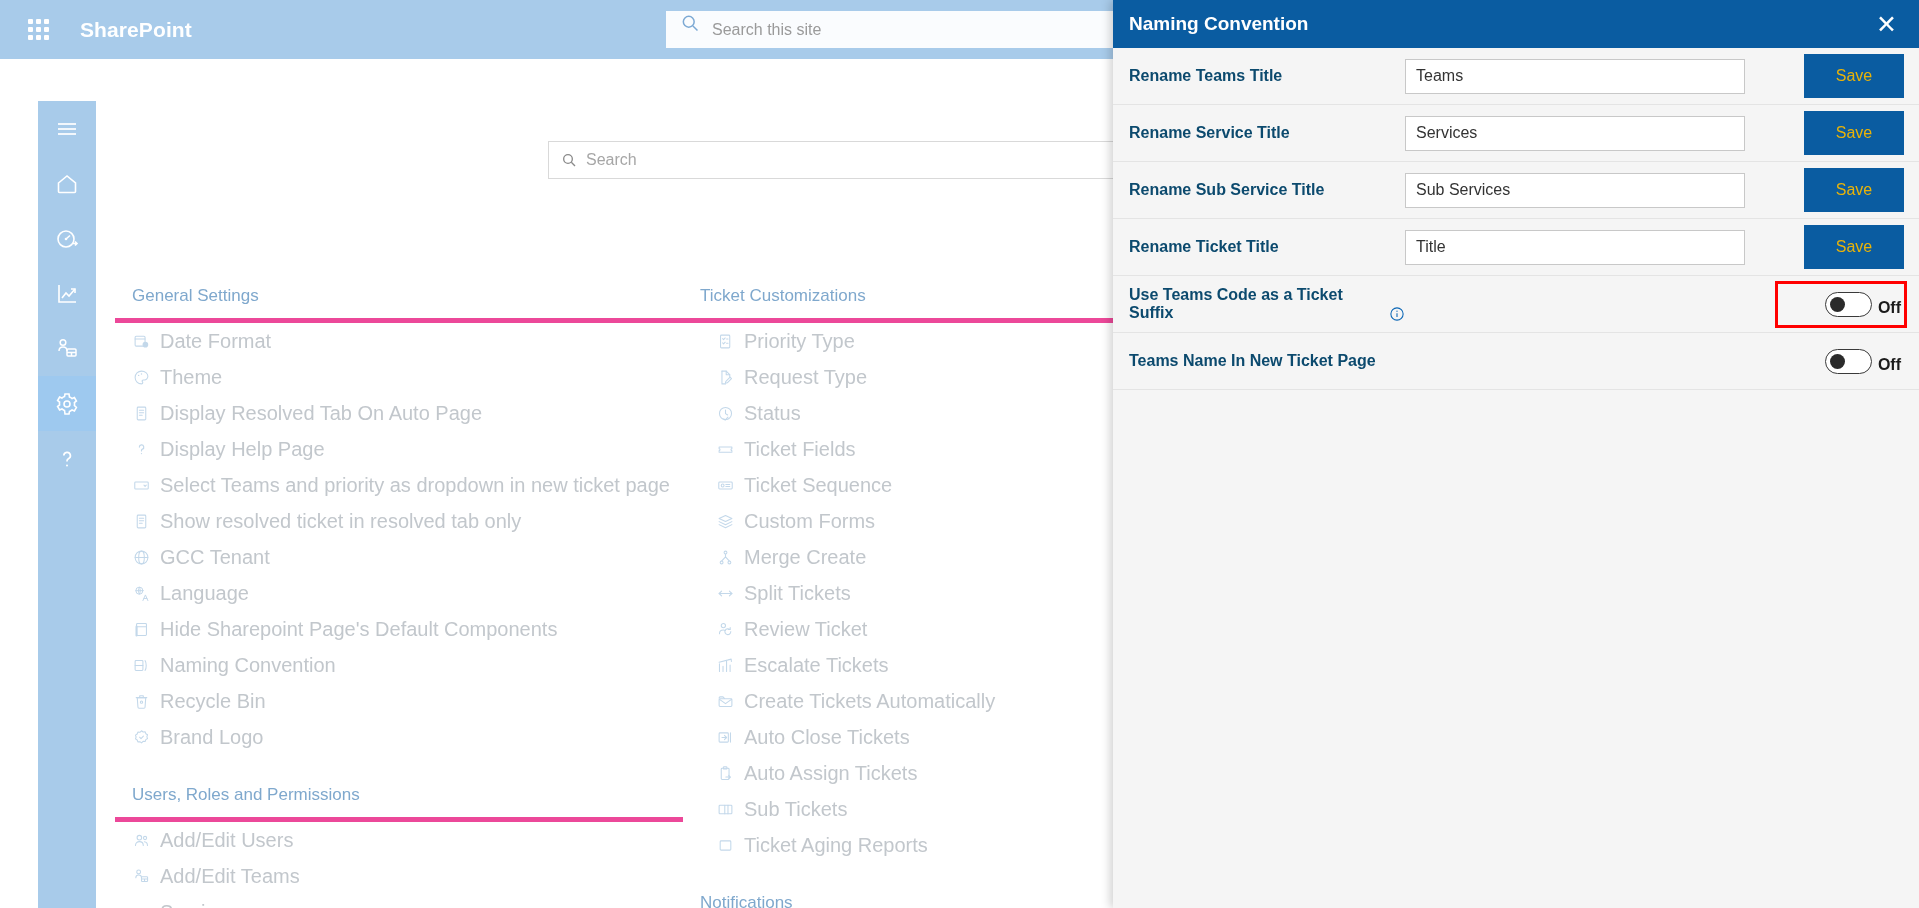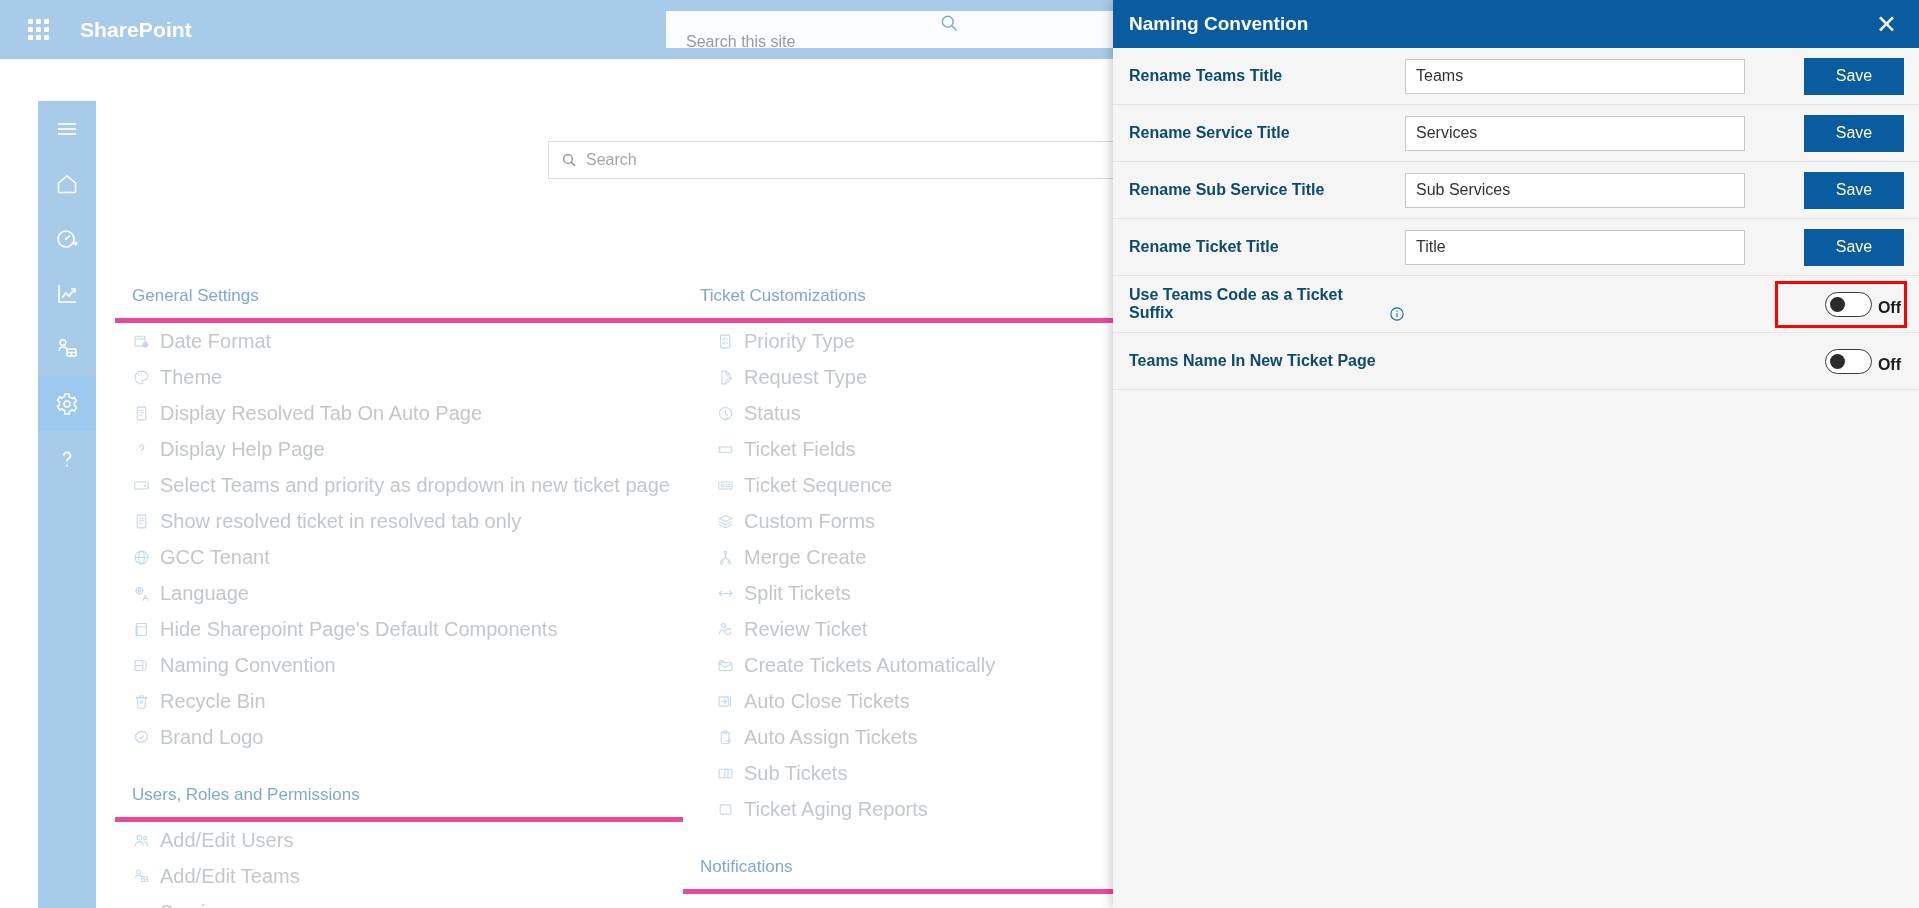--- a/index.html
+++ b/index.html
@@ -22,21 +22,21 @@
   .waffle-grid { display: grid; grid-template-columns: repeat(3, 5px);
     grid-template-rows: repeat(3, 5px); gap: 3px; }
   .waffle-grid i { display: block; width: 5px; height: 5px; background: #fff; border-radius: 1px; }
   .sp-brand {
     margin-left: 18px; color: #ffffff; font-size: 21px; font-weight: 700;
     letter-spacing: .1px;
   }
   .sp-search-wrap {
     position: absolute; left: 666px; top: 11px; width: 566px; height: 37px;
     background: rgba(255,255,255,.94);
-    display: flex; align-items: center; padding: 2px 14px; flex-direction: column;
+    display: flex; padding: 2px 14px;
   }
   .sp-search-ico { width: 20px; height: 20px; color: #7ca9d4; flex: 0 0 auto; }
   .sp-search-input {
     border: 0; outline: 0; background: transparent; margin-left: 12px;
     font-family: inherit; font-size: 16px; color: #444; width: 100%;
   }
   .sp-search-input::placeholder { color: #9a9a9a; }
 
   
   .page { position: absolute; top: 59px; left: 0; width: 1919px; height: 849px; background: #fff; }
@@ -126,21 +126,21 @@
   .prow-label {
     width: 276px; flex: 0 0 auto; font-size: 16px; color: #0c4a6e; font-weight: 600;
     display: flex; align-items: flex-end; gap: 9px;
   }
   .info-ico { width: 16px; height: 16px; color: #0a66b5; display: inline-flex; }
   .prow-input {
     width: 340px; height: 35px; border: 1px solid #c8c8c8; background: #fff;
     font-family: inherit; font-size: 16px; color: #333; padding: 0 10px; outline: none;
   }
   .prow-save {
-    width: 100px; height: 37px; background: #0a5ca1; color: #fef9c3;
+    width: 100px; height: 44px; background: #0a5ca1; color: #eab308;
     border: 0; font-family: inherit; font-size: 16px; cursor: pointer;
     margin-left: auto; margin-right: 15px;
   }
   .toggle-wrap {
     margin-left: auto; margin-right: 18px; display: flex; align-items: flex-end; gap: 6px; font-weight: bold;
   }
   .toggle {
     width: 47px; height: 25px; border-radius: 13px; border: 1px solid #3a3a3a;
     background: #fff; position: relative; cursor: pointer; flex: 0 0 auto;
   }
@@ -508,20 +508,29 @@
                   <path d="M3.5 18c0-3 2.5-5.2 5.5-5.2 1 0 2 .25 2.8.7"></path>
                   <path d="M19.5 15a4.2 4.2 0 1 1-1.3-3"></path>
                   <path d="M18.6 9.2v2.9h-2.9"></path>
                 </svg>
               </span>
               <span class="item-label">Review Ticket</span>
             </div>
             <div class="item">
               <span class="ico">
                 <svg viewBox="0 0 24 24" fill="none" stroke="currentColor" stroke-width="1.5" stroke-linecap="round" stroke-linejoin="round">
+                  <path d="M3.5 20.5V9.5M8.5 20.5V13M13.5 20.5V6M18.5 20.5v-9"></path>
+                  <path d="M3 7.5L20 3M16.5 3.5L20 3l.3 3.4"></path>
+                </svg>
+              </span>
+              <span class="item-label">Escalate Tickets</span>
+            </div>
+            <div class="item">
+              <span class="ico">
+                <svg viewBox="0 0 24 24" fill="none" stroke="currentColor" stroke-width="1.5" stroke-linecap="round" stroke-linejoin="round">
                   <path d="M3 7a1.5 1.5 0 0 1 1.5-1.5h4l2 2.2"></path>
                   <rect x="3" y="8" width="18" height="11" rx="1.3"></rect>
                   <path d="M3.6 9l8.4 6 8.4-6"></path>
                 </svg>
               </span>
               <span class="item-label">Create Tickets Automatically</span>
             </div>
             <div class="item">
               <span class="ico">
                 <svg viewBox="0 0 24 24" fill="none" stroke="currentColor" stroke-width="1.5" stroke-linecap="round" stroke-linejoin="round">

